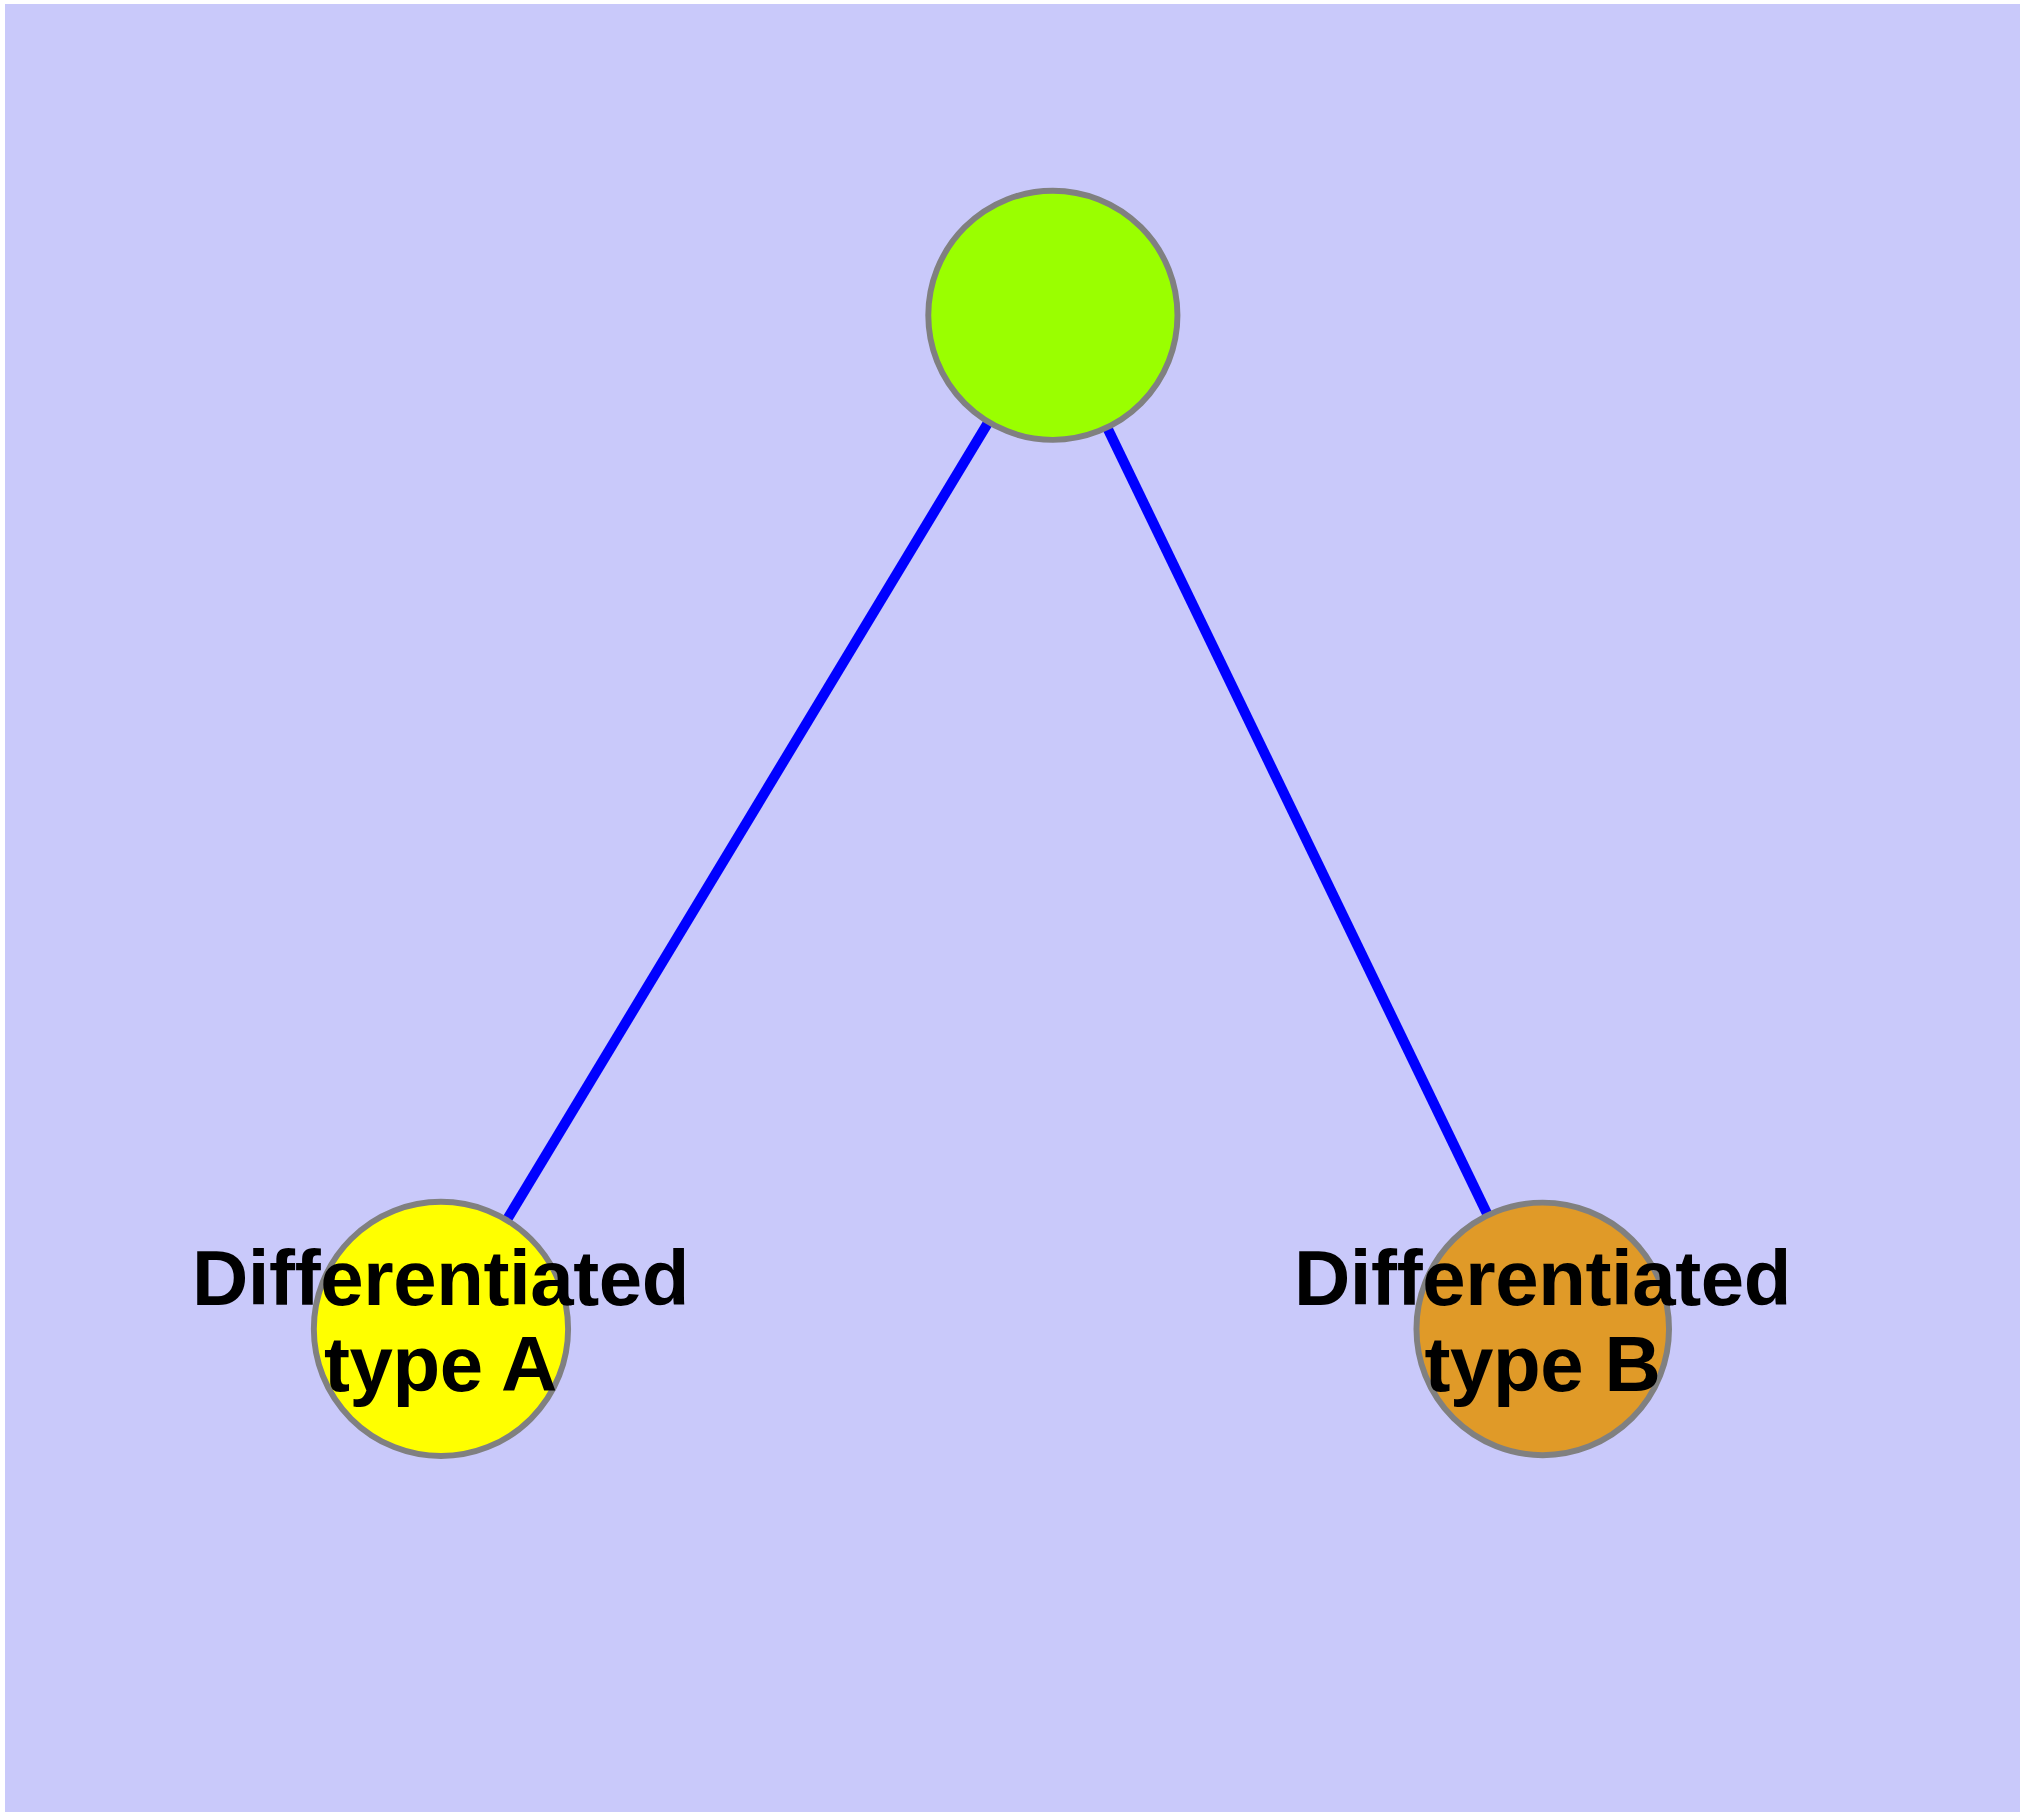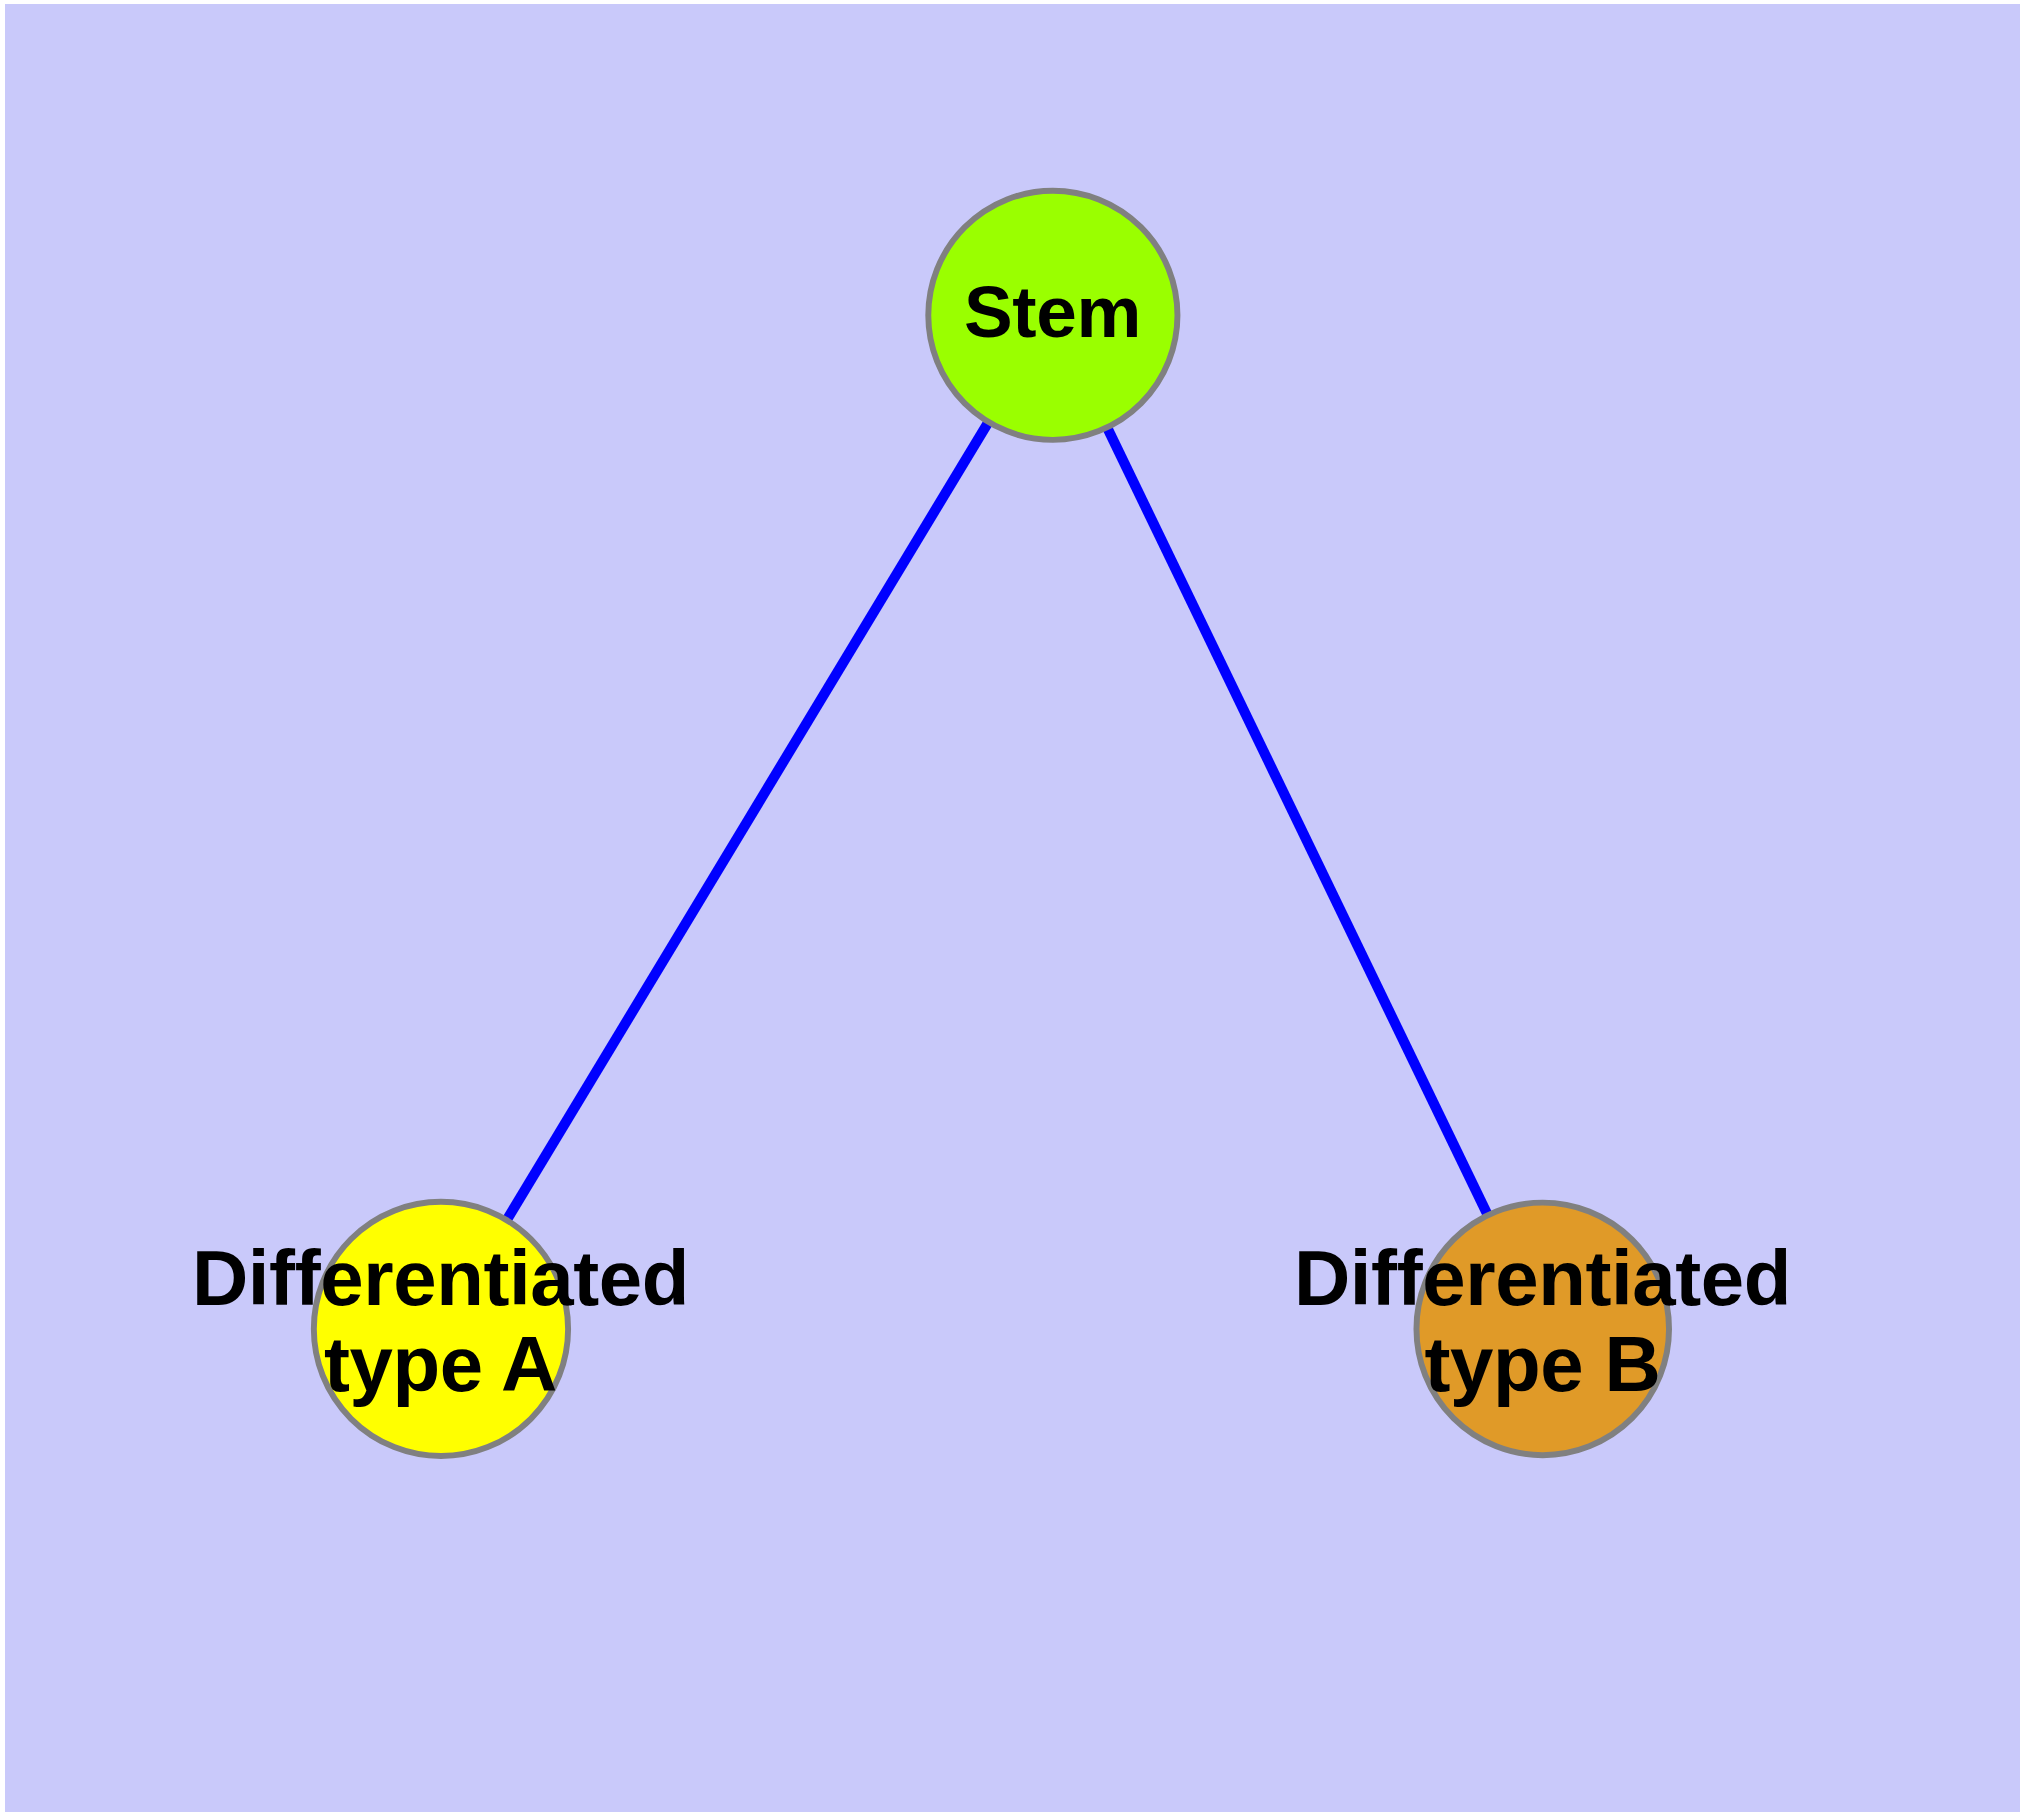--- a/index.html
+++ b/index.html
@@ -73,21 +73,20 @@
       <line class="edge-line" x1="1242" y1="372" x2="1820" y2="1568"></line>
     </g>
 
     <g>
       <circle class="node-circle" cx="520" cy="1568" r="150" fill="#ffff00" style="stroke: rgb(128, 128, 128);"></circle>
       <circle class="node-circle" cx="1820" cy="1568" r="149" fill="#e09a28" style="stroke: rgb(128, 128, 128);"></circle>
       <circle class="node-circle" cx="1242" cy="372" r="147" fill="#9aff00" style="stroke: rgb(128, 128, 128);"></circle>
     </g>
   </svg>
 
-  <div class="node-label label-stem" style="left:798px; top:273px; width:509px;">Stem</div>
 
   <div class="node-label label-leaf" style="left:-68px; top:1237px; width:1017px;">Differentiated</div>
   <div class="node-label label-leaf" style="left:-68px; top:1323px; width:1017px;">type A</div>
 
   <div class="node-label label-leaf" style="left:1034px; top:1237px; width:1017px;">Differentiated</div>
   <div class="node-label label-leaf" style="left:1034px; top:1323px; width:1017px;">type B</div>
 
 </div>
 
 

